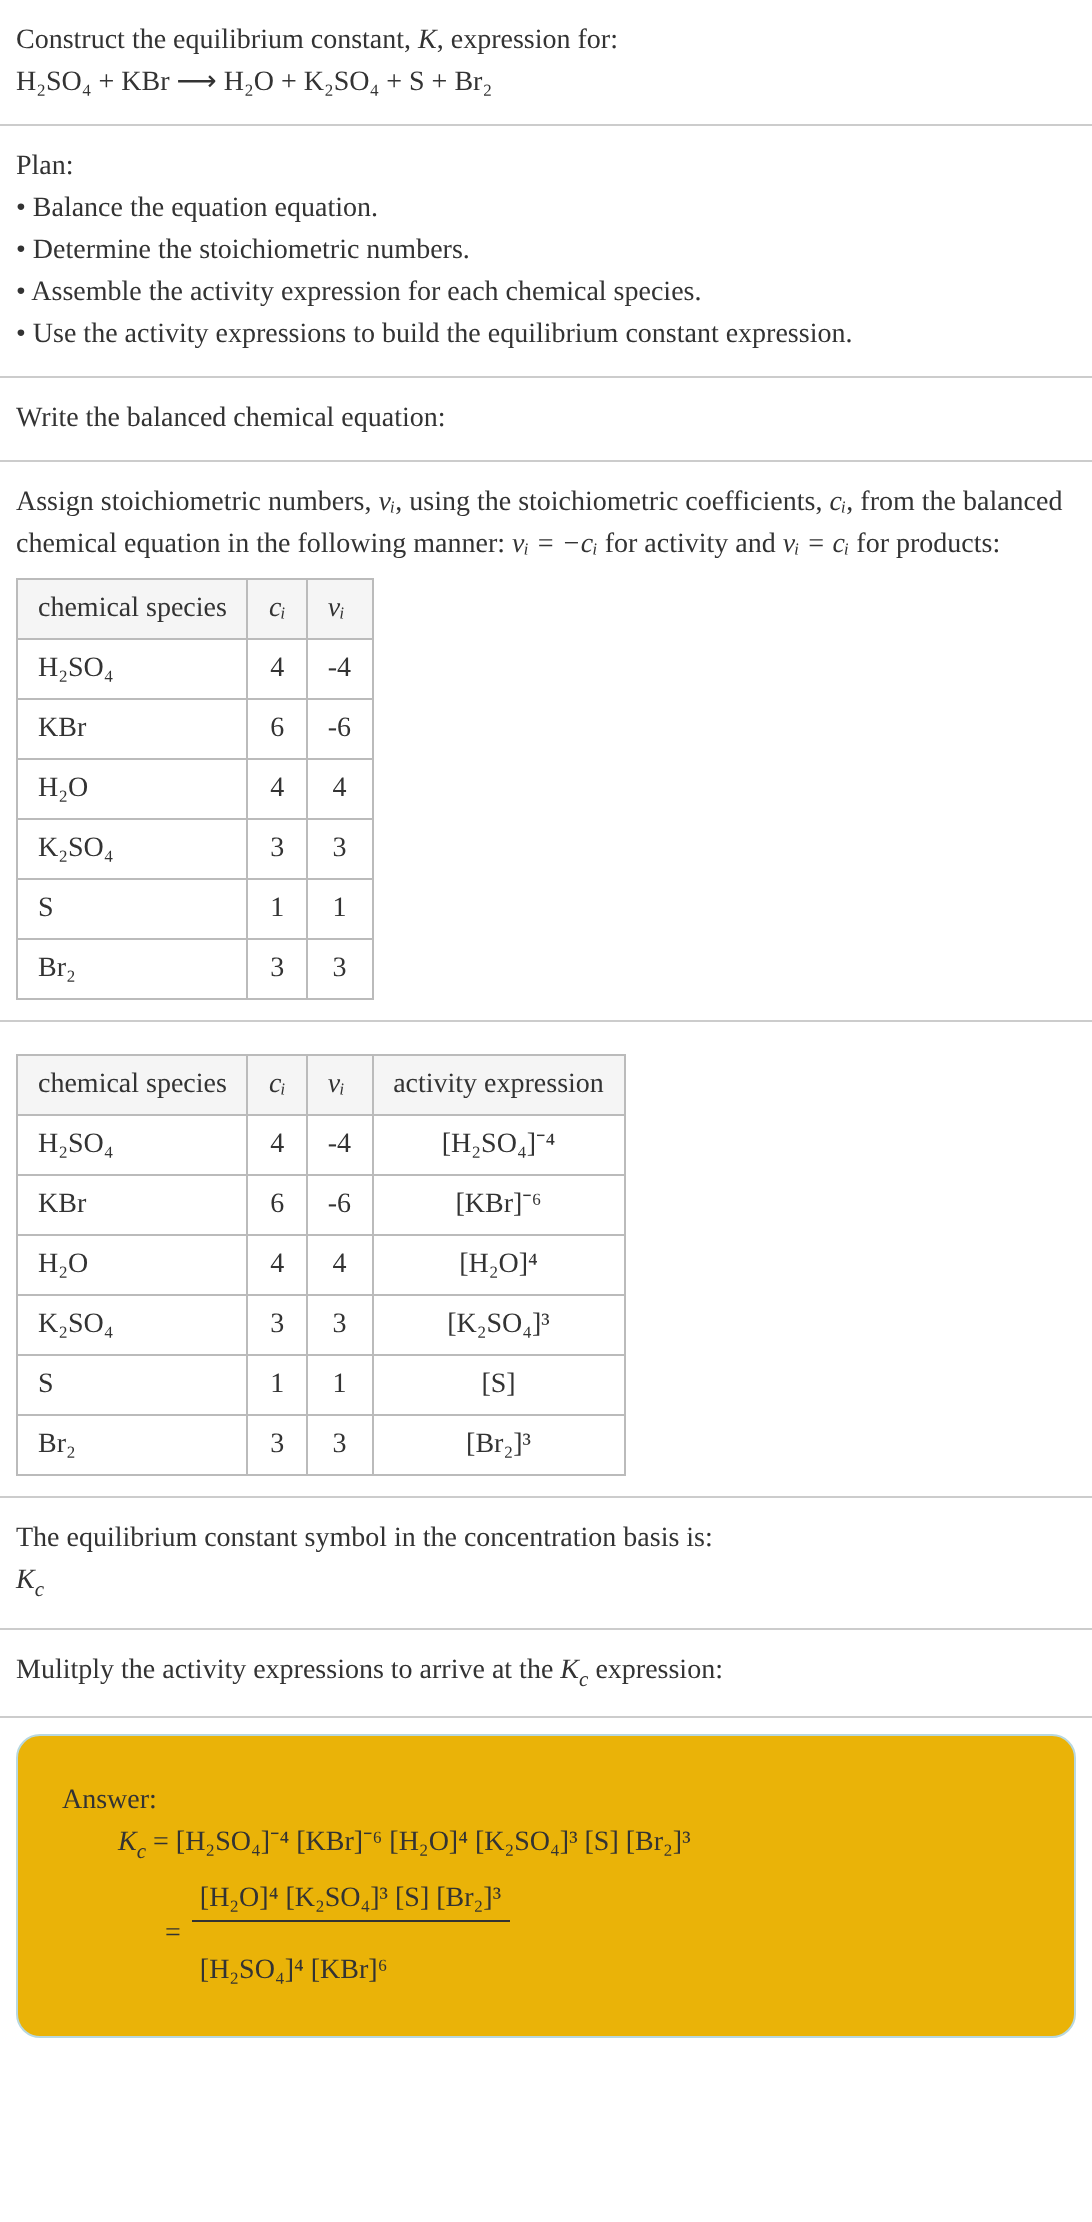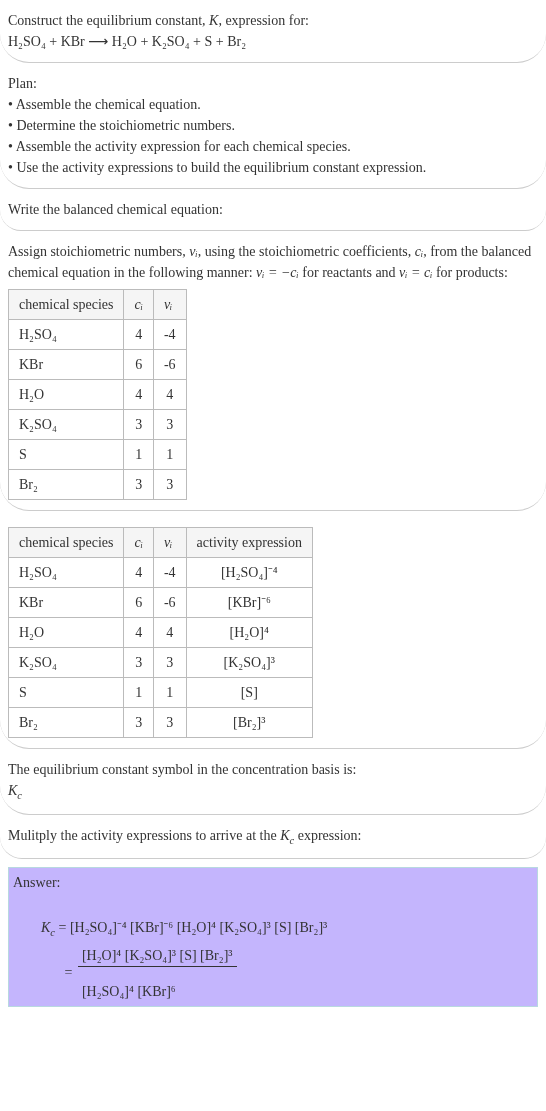--- a/index.html
+++ b/index.html
@@ -7,21 +7,20 @@
       font-family: Georgia, 'Times New Roman', serif;
       font-size: 14px;
       color: #333;
       background: #fff;
       width: 546px;
       line-height: 1.5;
     }
     .section {
       padding: 10px 8px;
       border-bottom: 1px solid #ccc;
-      border-radius: 29px;
     }
     .section:last-child { border-bottom: none; }
     table {
       border-collapse: collapse;
       margin-top: 6px;
     }
     th, td {
       border: 1px solid #bbb;
       padding: 4px 10px;
       text-align: center;
@@ -29,24 +28,24 @@
       margin-left: 36px;
     }
     th {
       background: #f5f5f5;
       text-align: left;
     }
     th:first-child, td:first-child { text-align: left; }
     .sub { vertical-align: sub; font-size: 0.75em; }
     .italic { font-style: italic; }
     .answer-box {
-      background: #c4b5fd;
+      background: #eab308;
       border: 1px solid #b8d8e0;
-      border-radius: 0;
-      padding: 4px;
+      border-radius: 12px;
+      padding: 22px;
       margin: 8px;
     }
     .bullet { padding-left: 0; }
     .bullet li {
       list-style: none;
       padding-left: 12px;
       text-indent: -12px;
     }
     .bullet li::before { content: "• "; }
     .frac {
@@ -58,49 +57,49 @@
     .frac .num {
       display: block;
       border-bottom: 1px solid #333;
       padding: 0 4px;
     }
     .frac .den {
       display: block;
       padding: 0 4px;
       margin-top: 14px;
     }
-    .eq-indent { padding-left: 28px; margin-top: 24px; }
+    .eq-indent { padding-left: 28px; }
   </style>
 </head>
 <body>
 
 <div class="section">
   <div>
     <span>Construct the equilibrium constant, </span><span class="italic">K</span><span>, expression for:</span>
   </div>
   <div>H₂SO₄ + KBr ⟶ H₂O + K₂SO₄ + S + Br₂</div>
 </div>
 
 <div class="section">
   <div>Plan:</div>
   <ul class="bullet">
-    <li>Assemble the chemical equation.</li>
+    <li>Balance the equation equation.</li>
     <li>Determine the stoichiometric numbers.</li>
     <li>Assemble the activity expression for each chemical species.</li>
     <li>Use the activity expressions to build the equilibrium constant expression.</li>
   </ul>
 </div>
 
 <div class="section">
   <div>Write the balanced chemical equation:</div>
 </div>
 
 <div class="section">
   <div>
-    <span>Assign stoichiometric numbers, </span><span class="italic">νᵢ</span><span>, using the stoichiometric coefficients, </span><span class="italic">cᵢ</span><span>, from the balanced chemical equation in the following manner: </span><span class="italic">νᵢ = −cᵢ</span><span> for reactants and </span><span class="italic">νᵢ = cᵢ</span><span> for products:</span>
+    <span>Assign stoichiometric numbers, </span><span class="italic">νᵢ</span><span>, using the stoichiometric coefficients, </span><span class="italic">cᵢ</span><span>, from the balanced chemical equation in the following manner: </span><span class="italic">νᵢ = −cᵢ</span><span> for activity and </span><span class="italic">νᵢ = cᵢ</span><span> for products:</span>
   </div>
   <table>
     <tbody>
         <tr>
       <th>chemical species</th>
       <th class="italic">cᵢ</th>
       <th class="italic">νᵢ</th>
     </tr>
     <tr>
           <td>H₂SO₄</td>

